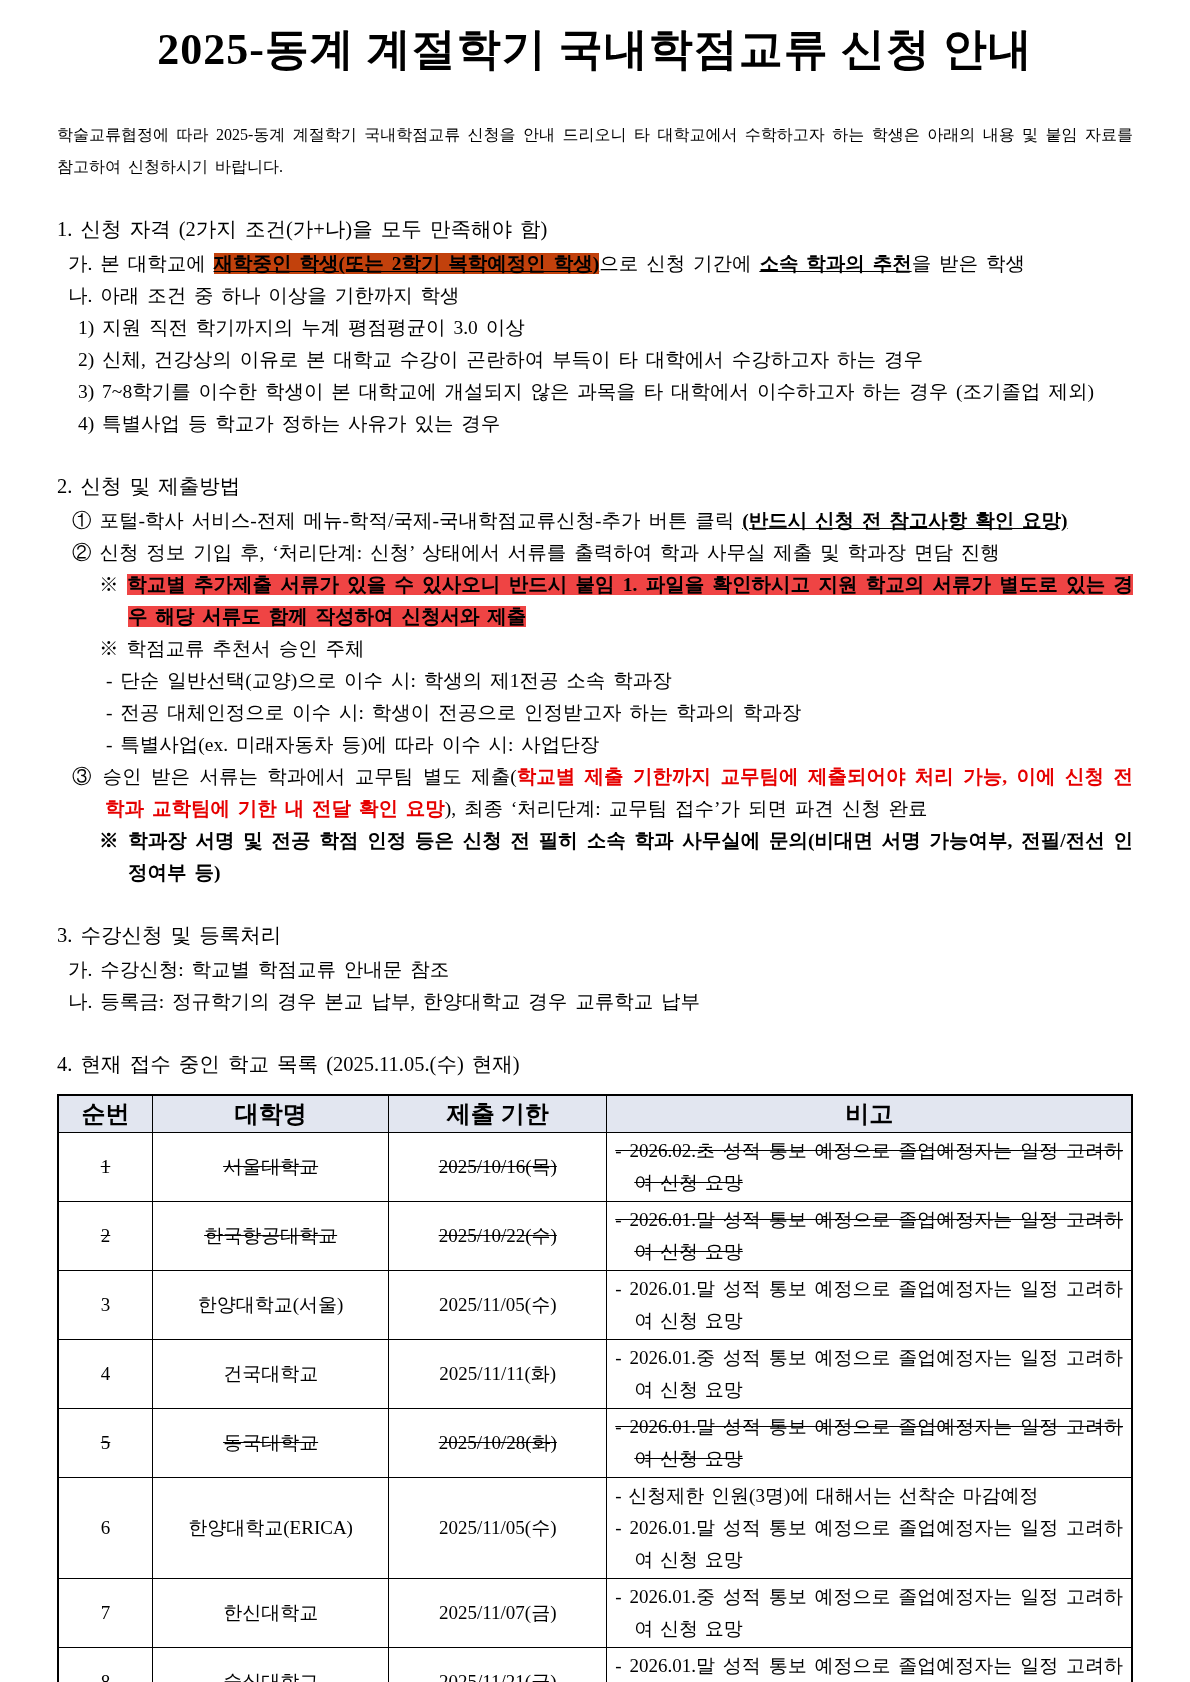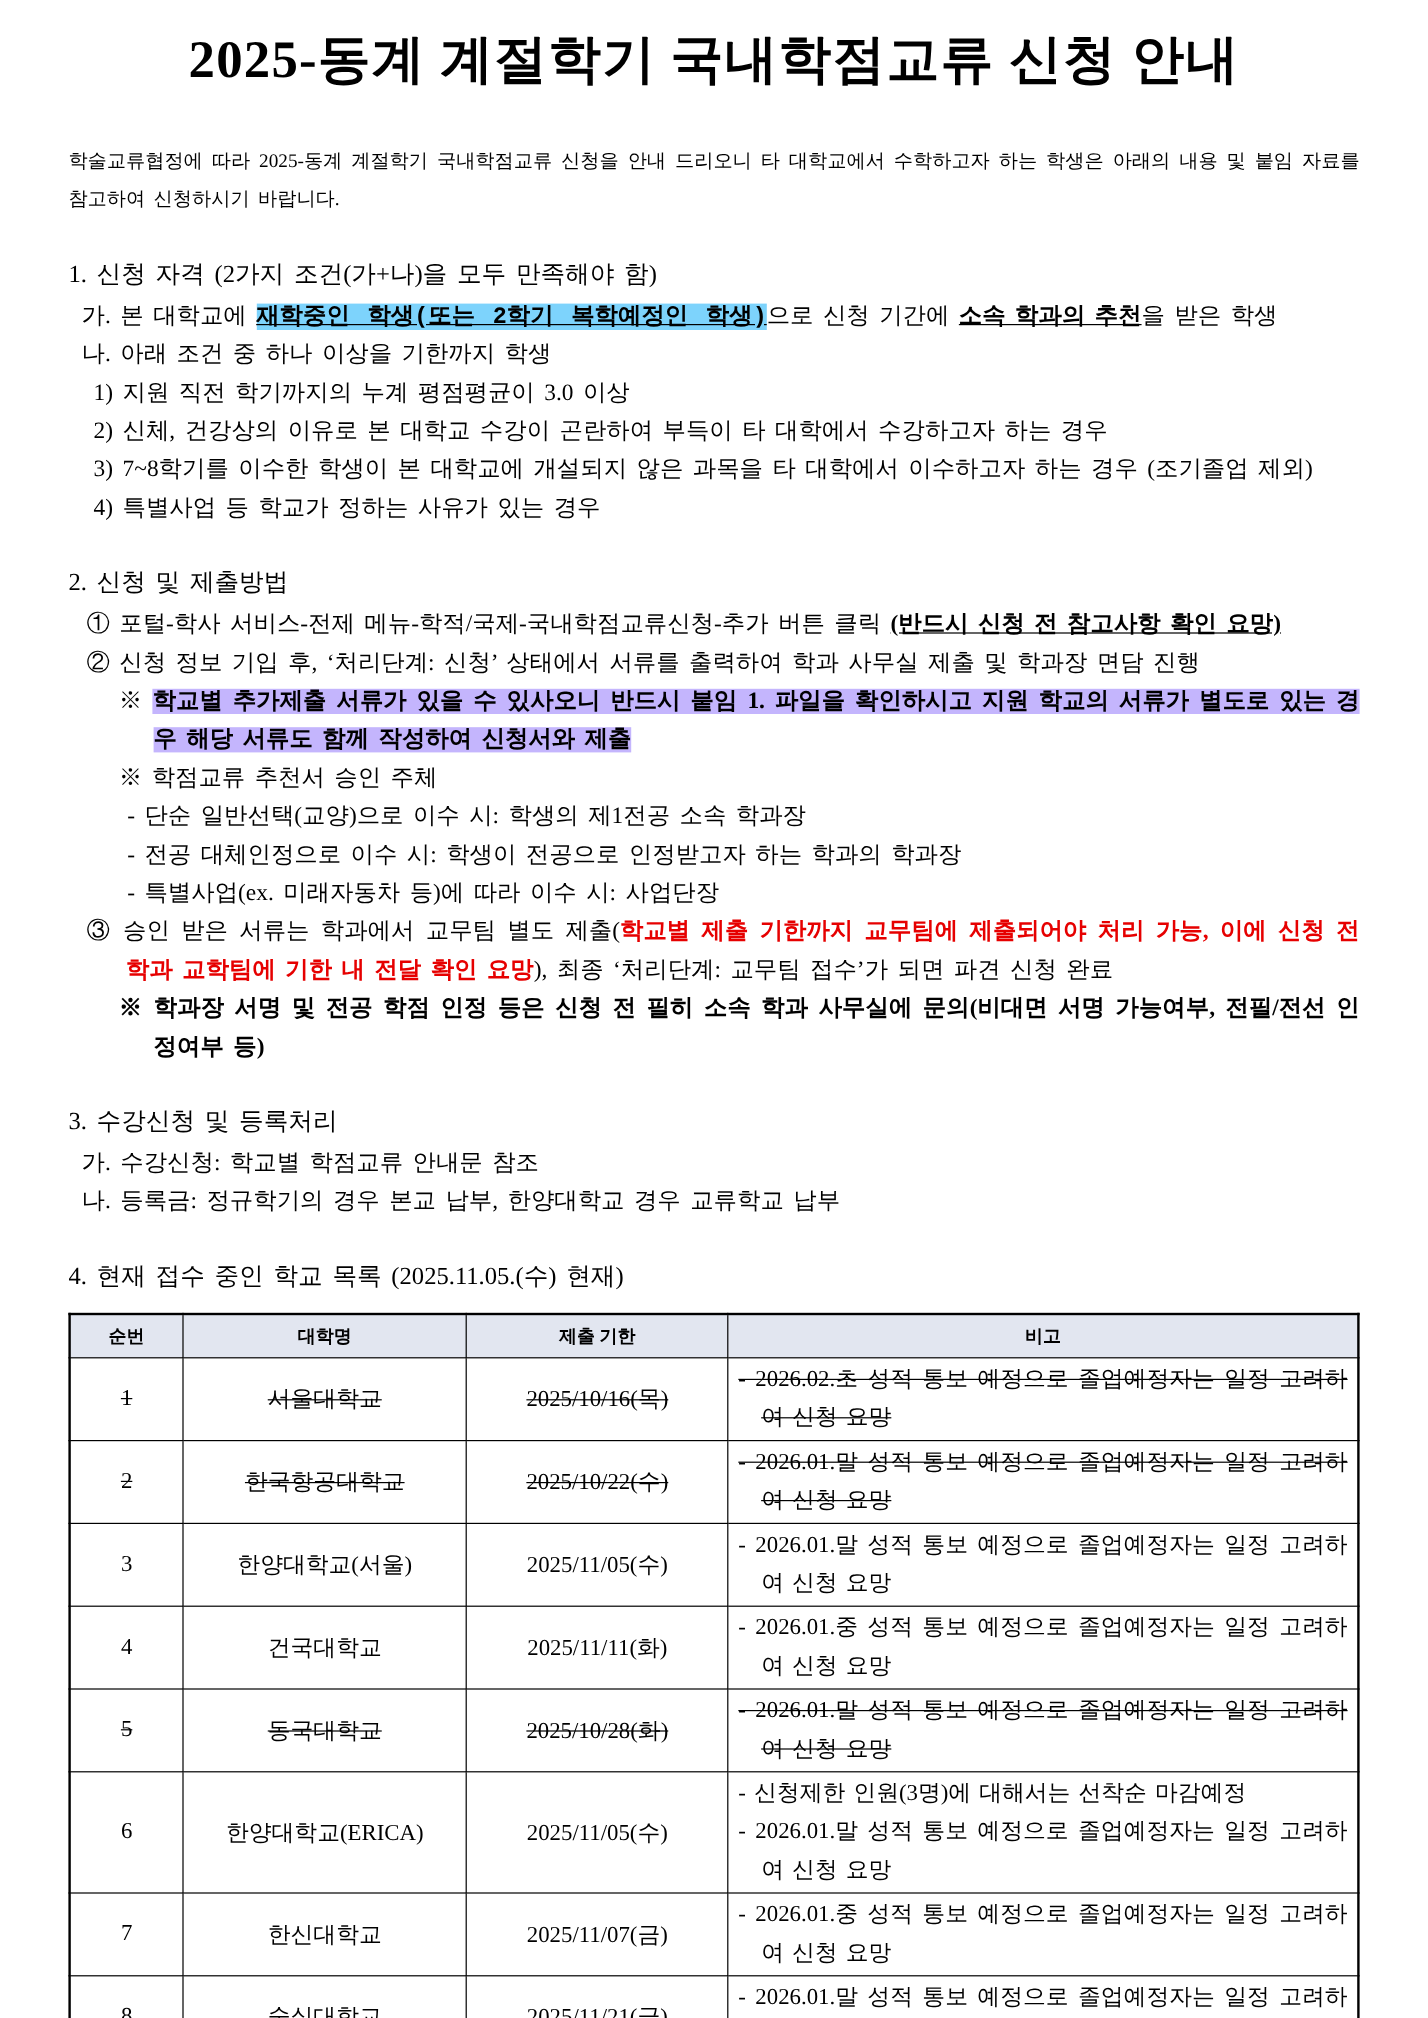--- a/index.html
+++ b/index.html
@@ -47,44 +47,43 @@
   .ind-ga   { padding-left: 11px; }
   .ind-num  { padding-left: 21px; }
   .ind-circ { padding-left: 48px; text-indent: -33px; }
   .ind-note { padding-left: 71px; text-indent: -29px; }
   .ind-dash { padding-left: 64px; text-indent: -15px; }
   .bold { font-weight: bold; }
   .b-ul { font-weight: bold; text-decoration: underline; }
   .hl-ul {
     font-weight: bold;
     text-decoration: underline;
-    background: #7dd3fc;
-    font-family: Liberation Mono, monospace;
+    background: #c2410c;
   }
   .hl {
     font-weight: bold;
-    background: #c4b5fd;
+    background: #ef4444;
   }
   .red { color: #e60000; font-weight: bold; }
 
   table.univ-table {
     width: 1076px;
     margin-top: 14px;
     border-collapse: collapse;
     border: 2px solid #000000;
     table-layout: fixed;
   }
   table.univ-table th, table.univ-table td {
     border: 1px solid #000000;
     padding: 2px 8px;
     box-sizing: border-box;
   }
   table.univ-table th {
     background: #e2e6f0;
-    font-size: 15px;
+    font-size: 24px;
     font-weight: bold;
     text-align: center;
     height: 36px;
     vertical-align: middle;
   }
   table.univ-table td {
     font-size: 19px;
     vertical-align: middle;
     height: 62px;
   }

